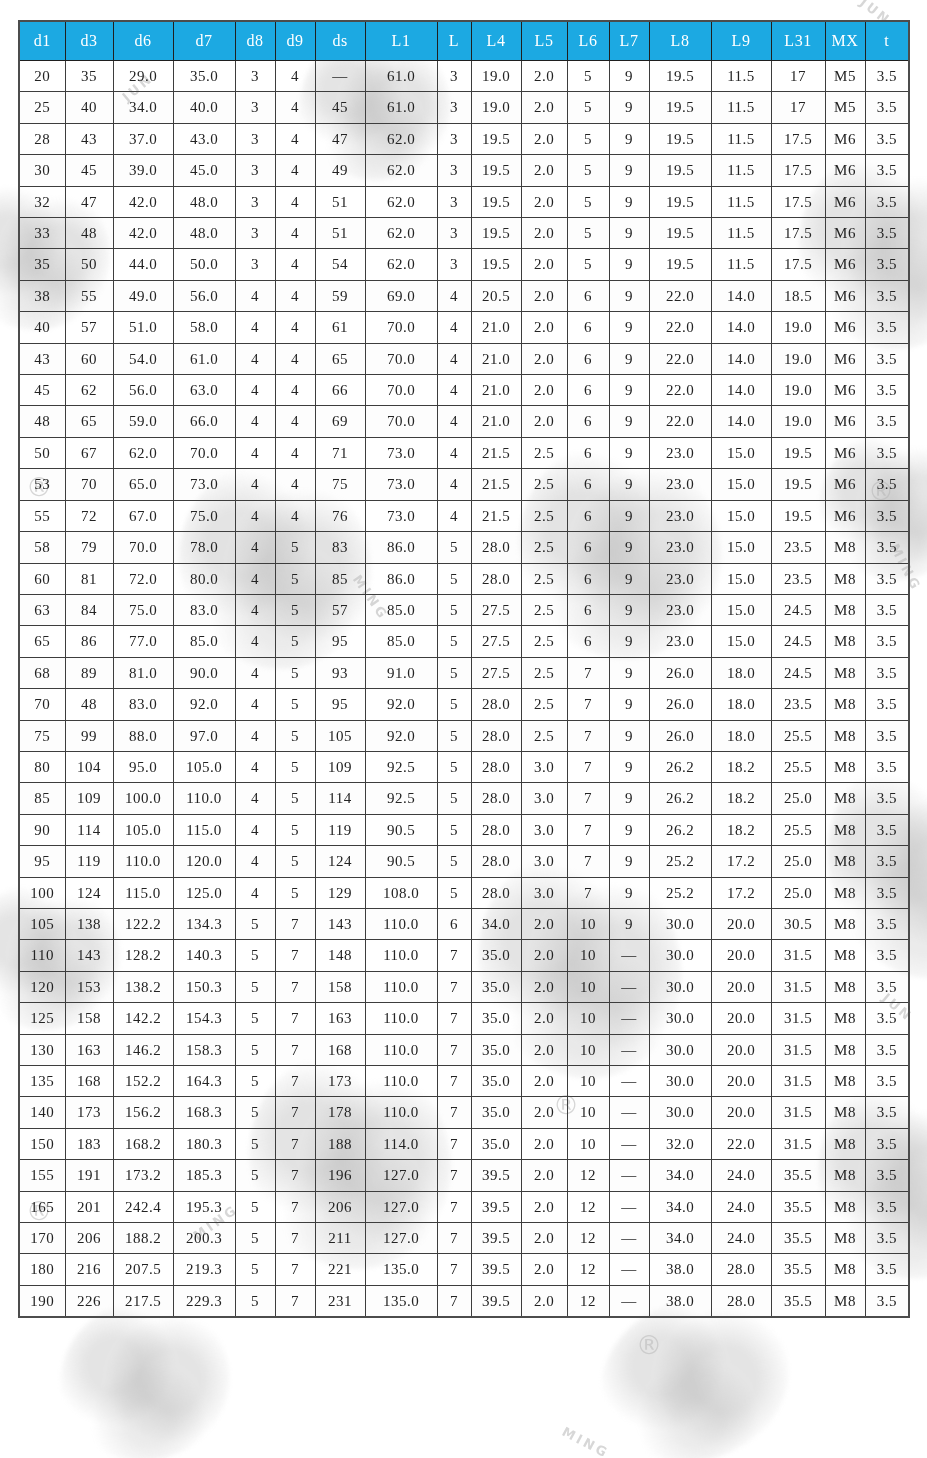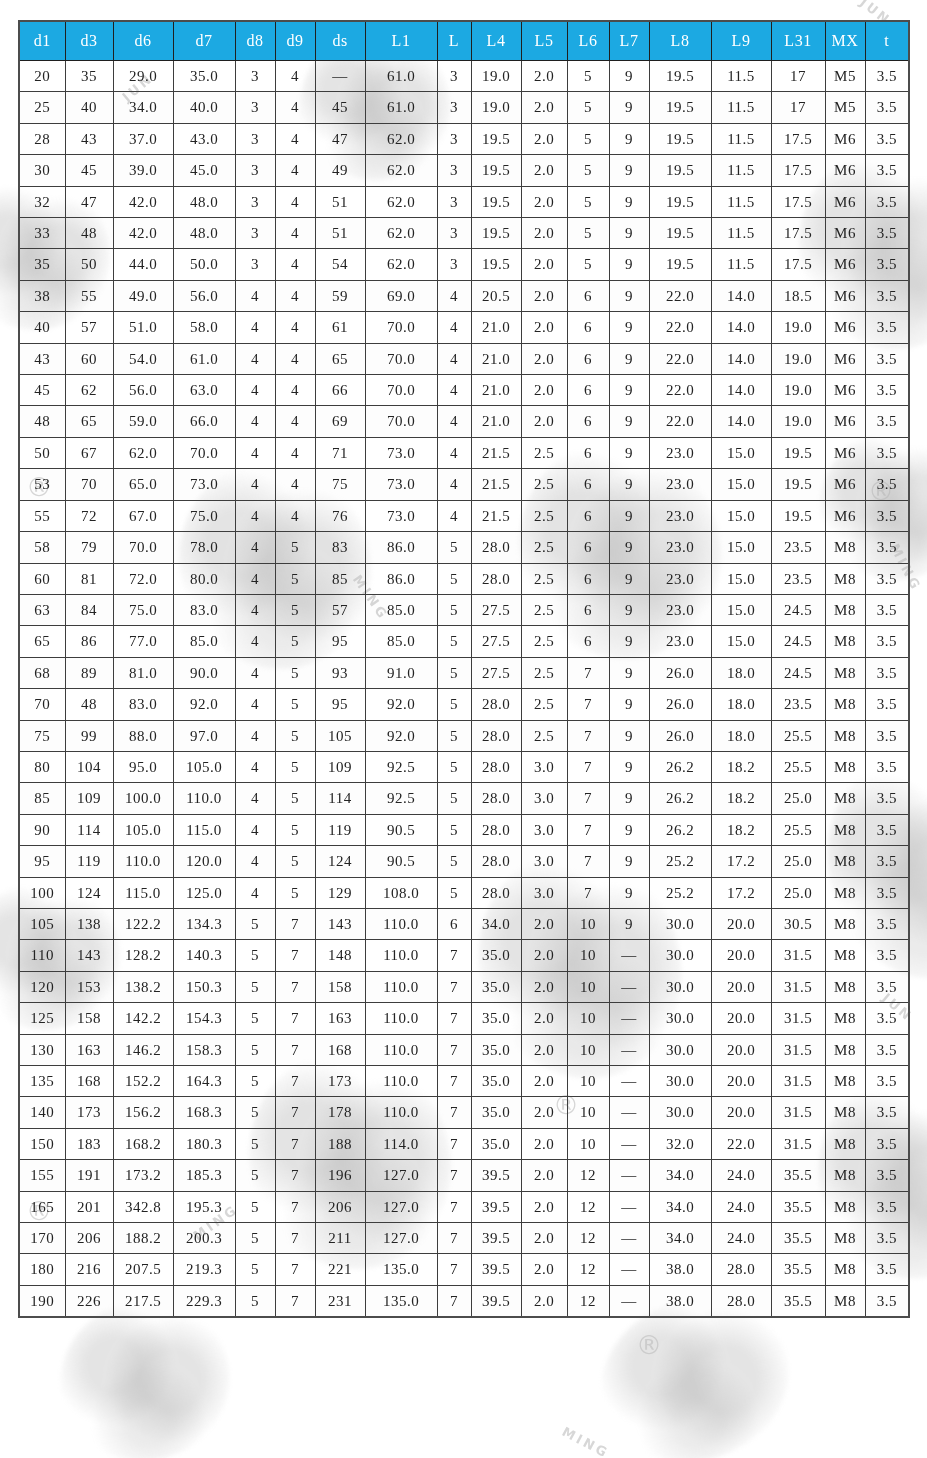--- a/index.html
+++ b/index.html
@@ -843,21 +843,21 @@
         <td>—</td>
         <td>34.0</td>
         <td>24.0</td>
         <td>35.5</td>
         <td>M8</td>
         <td>3.5</td>
       </tr>
       <tr>
         <td>165</td>
         <td>201</td>
-        <td>342.8</td>
+        <td>242.4</td>
         <td>195.3</td>
         <td>5</td>
         <td>7</td>
         <td>206</td>
         <td>127.0</td>
         <td>7</td>
         <td>39.5</td>
         <td>2.0</td>
         <td>12</td>
         <td>—</td>

